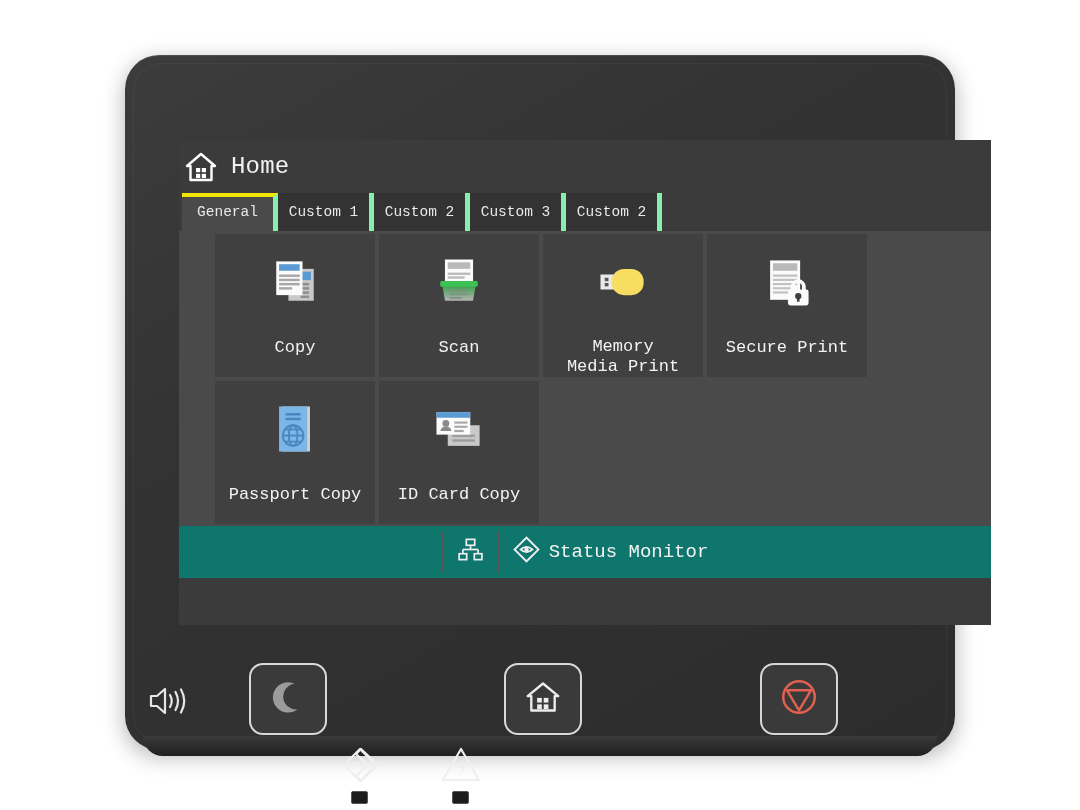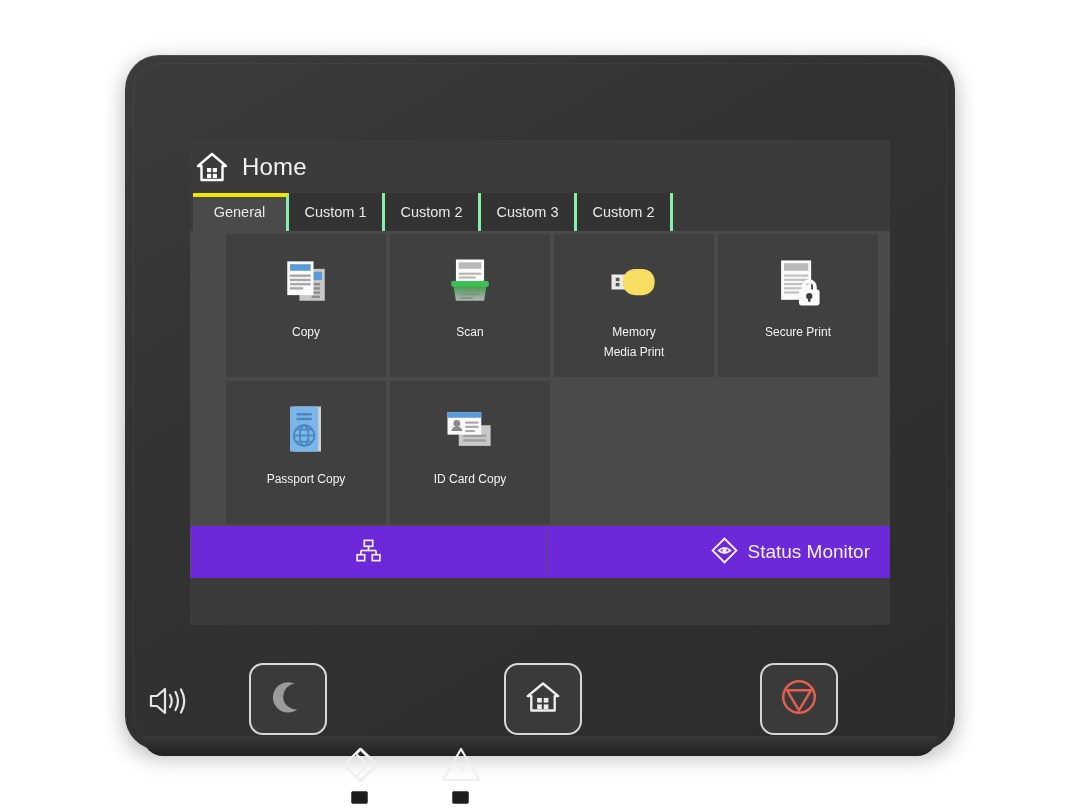--- a/index.html
+++ b/index.html
@@ -39,26 +39,27 @@
     right: 18px;
     bottom: -6px;
     height: 20px;
     background: linear-gradient(180deg, #3a3a3a 0%, #2a2a2a 60%, #202020 100%);
     border-radius: 0 0 30px 30px;
   }
 
   
   #screen {
     position: absolute;
-    left: 65px;
+    left: 54px;
     top: 85px;
-    width: 700px;
+    width: 812px;
     height: 485px;
     background: #3b3b3b;
     overflow: hidden;
+    font-family: Liberation Mono, monospace;
   }
 
   
   .title-row {
     height: 53px;
     display: flex;
     align-items: center;
     padding-left: 6px;
     background: #3b3b3b;
   }
@@ -80,21 +81,21 @@
   .tab {
     position: relative;
     min-width: 96px;
     padding: 0 4px;
     display: flex;
     align-items: center;
     justify-content: center;
     color: #e9e9e9;
     font-size: 14.5px;
     background: #333333;
-    border-right: 3px solid #86efac;
+    border-right: 5px solid #86efac;
     box-sizing: border-box;
   }
   .tab.active {
     background: #4a4a4a;
     border-top: 4px solid #f2e600;
   }
   .tab.active .tab-label { margin-top: -4px; }
 
   
   .tile-panel {
@@ -120,35 +121,35 @@
   }
   .tile.empty { background: transparent; }
   .tile-icon {
     width: 64px;
     height: 64px;
     display: flex;
     align-items: center;
     justify-content: center;
   }
   .tile-label {
-    margin-top: 8px;
+    margin-top: 24px;
     color: #f3f3f3;
-    font-size: 12px;
+    font-size: 17px;
     line-height: 20px;
     text-align: center;
     padding: 0 5px;
   }
 
   
   .statusbar {
     height: 52px;
-    background: #6d28d9;
-    display: flex;
-    align-items: center;
-    justify-content: space-between;
+    background: #0f766e;
+    display: flex;
+    align-items: center;
+    justify-content: center;
     padding-right: 6px;
     box-sizing: border-box;
   }
   .sb-divider {
     width: 1px;
     height: 42px;
     background: #555555;
     margin: 0 0px;
   }
   .sb-cell {

